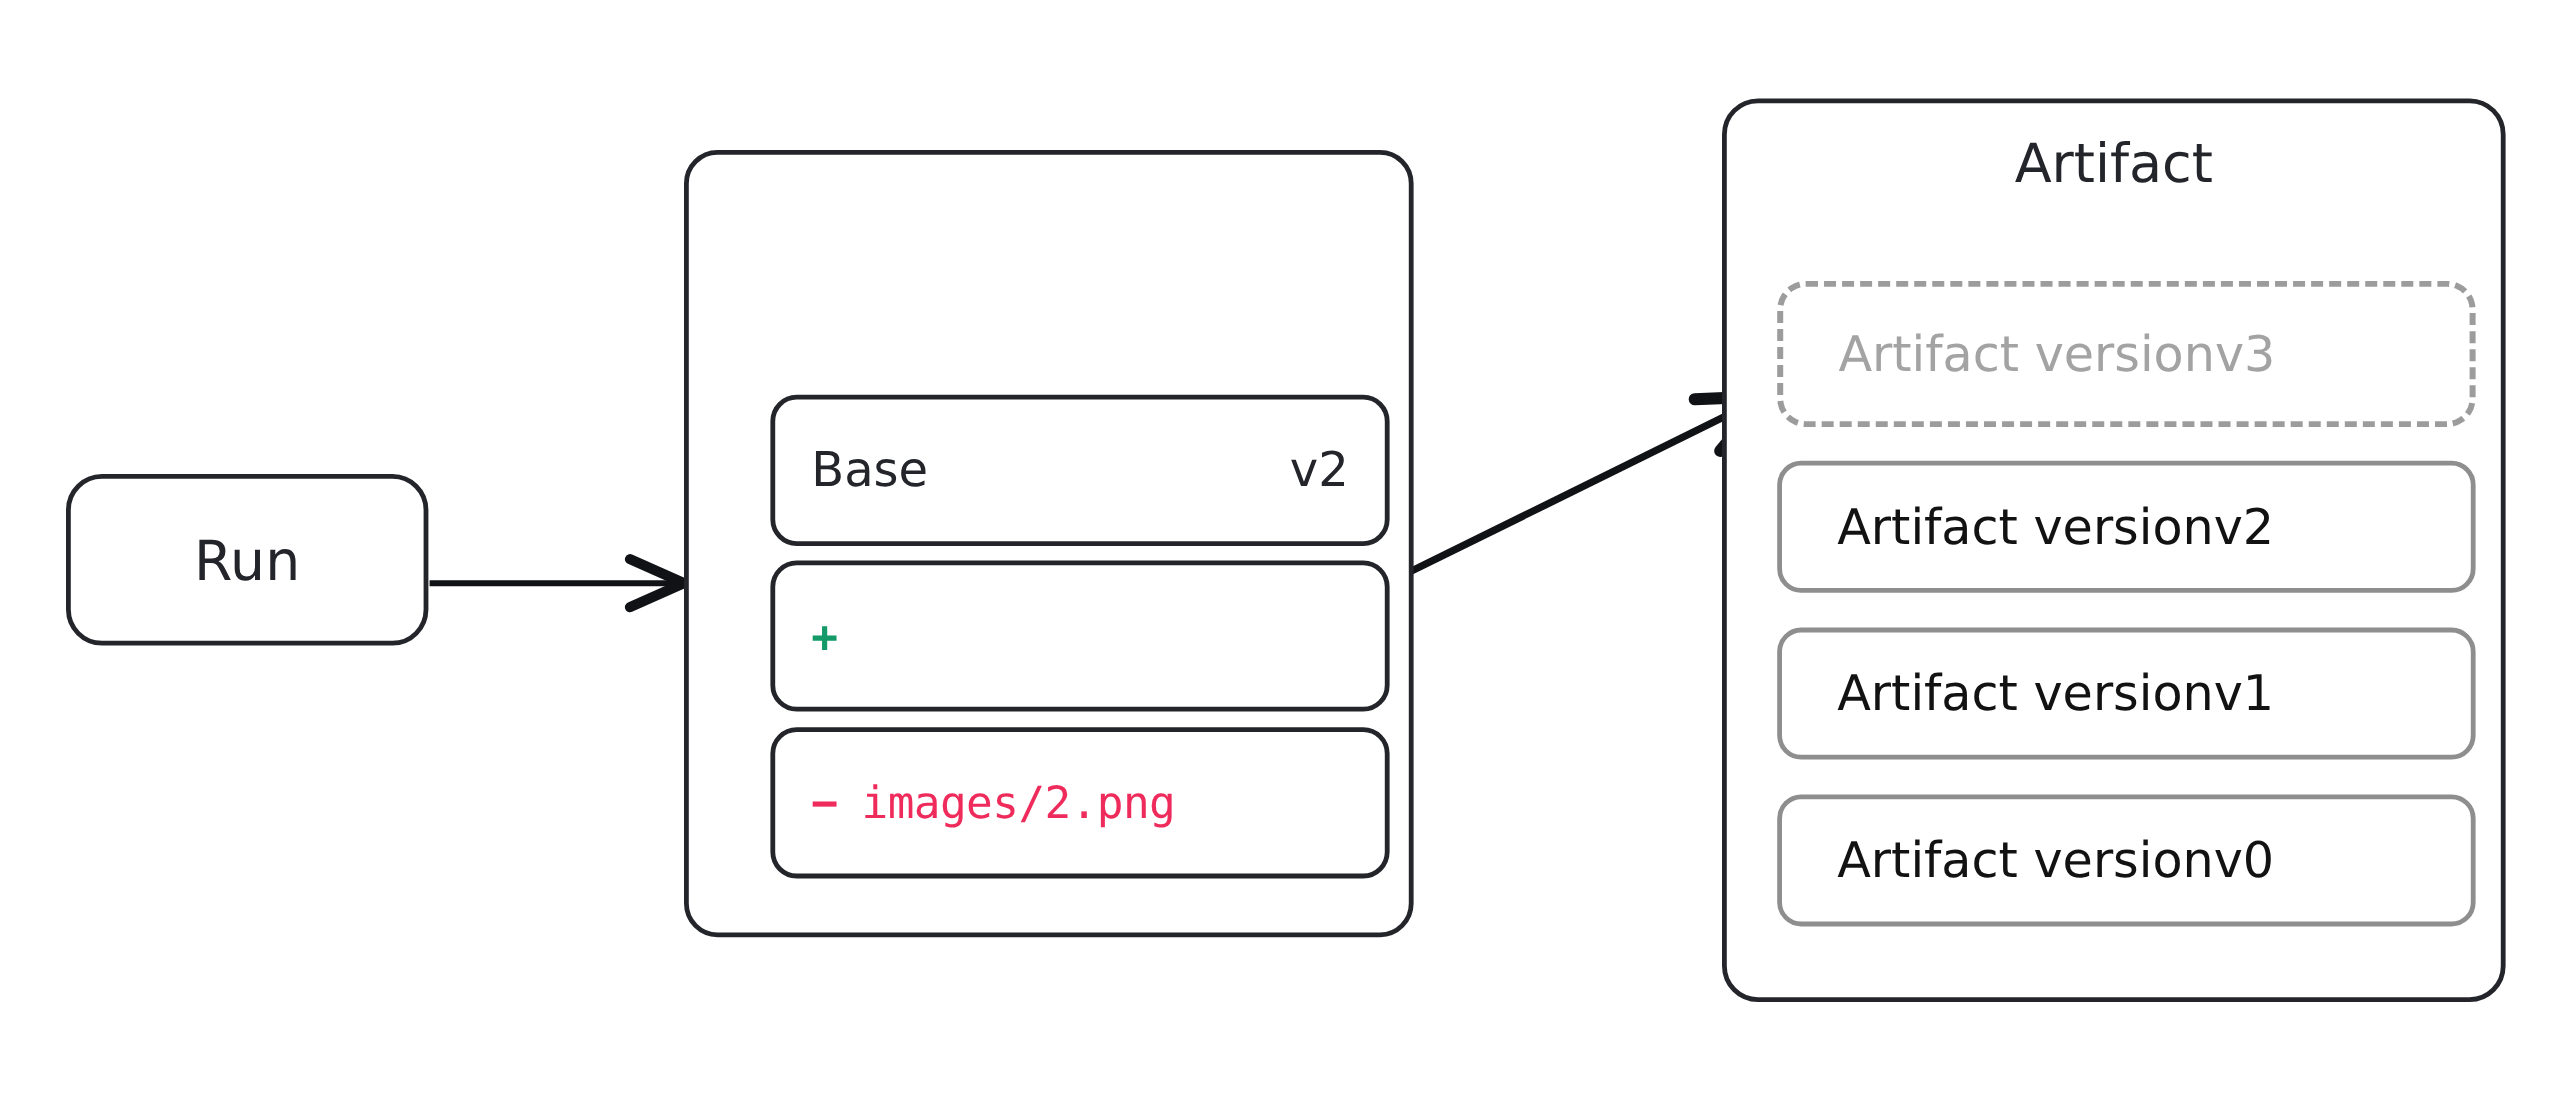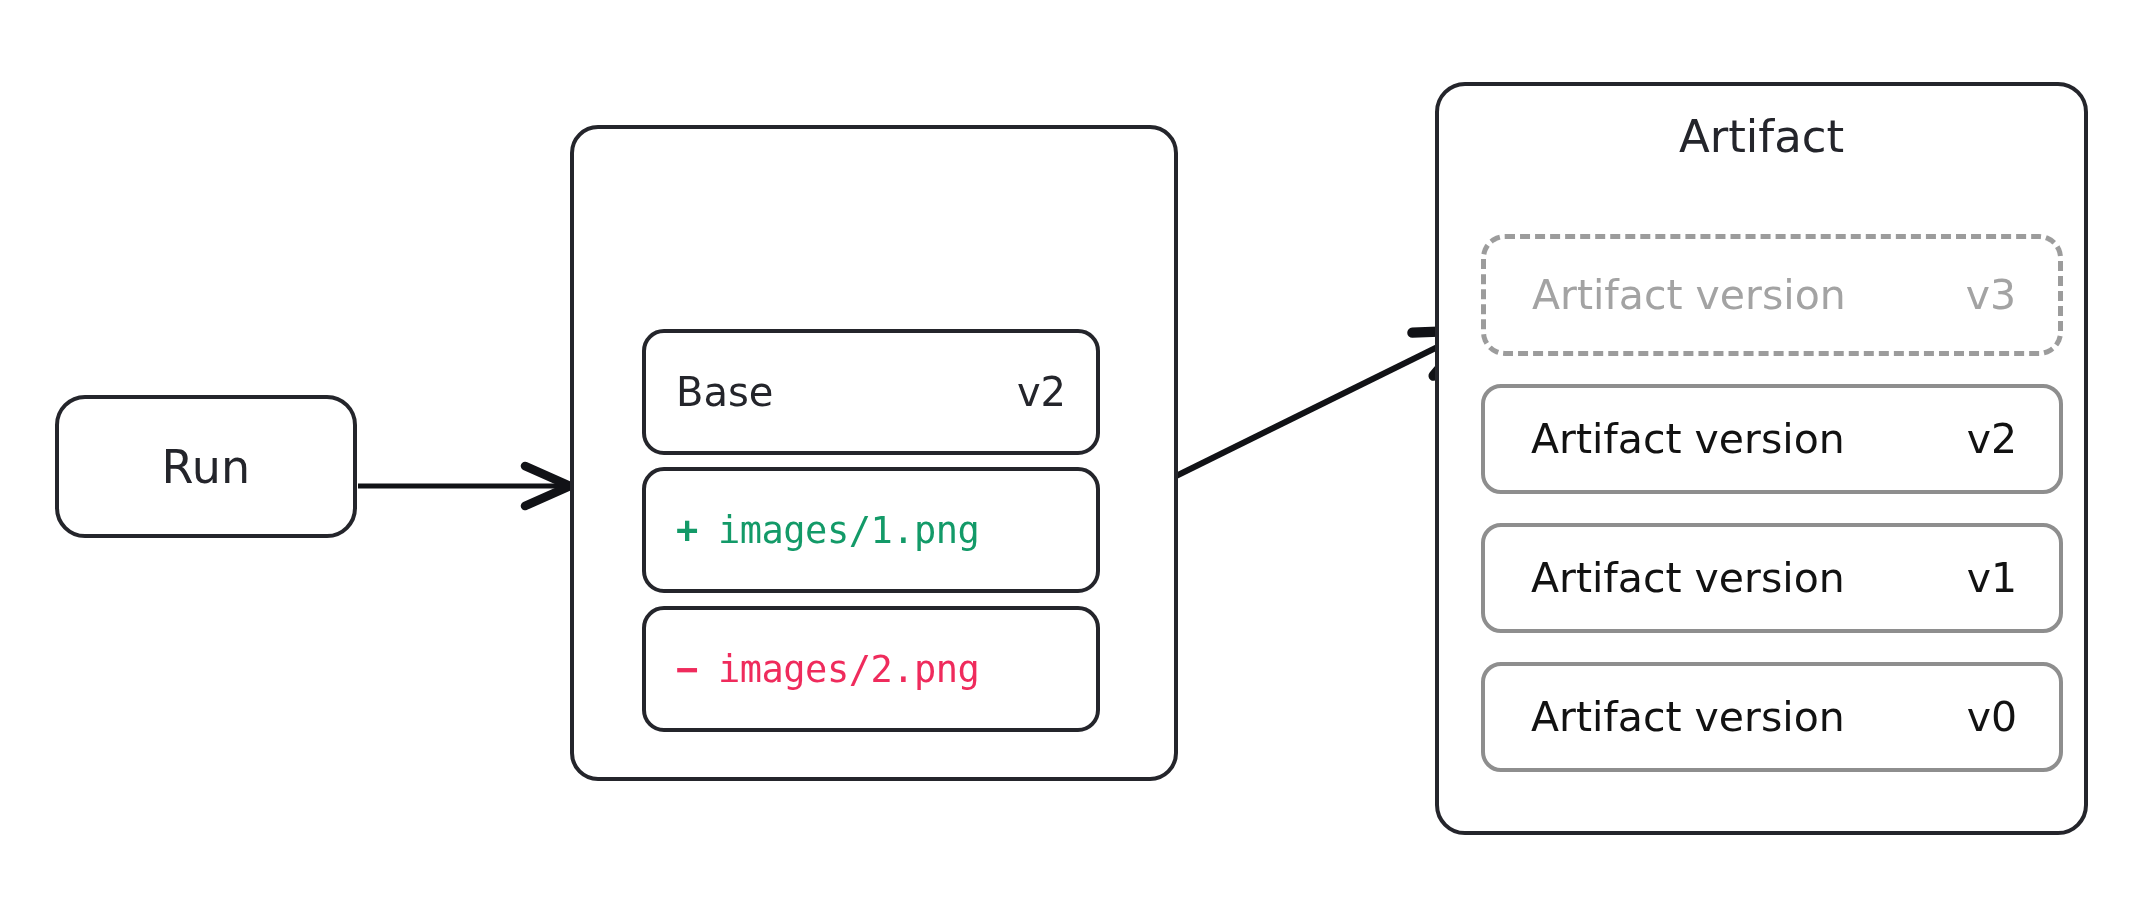--- a/index.html
+++ b/index.html
@@ -66,21 +66,21 @@
     text-align: center;
     font-size: 45px;
     line-height: 56px;
     color: #24252b;
   }
 
   
   .diff-row {
     position: absolute;
     left: 68px;
-    width: 458px;
+    width: 516px;
     height: 126px;
     box-sizing: border-box;
     border: 4px solid #24252b;
     border-radius: 22px;
     background: #ffffff;
     display: flex;
     align-items: center;
   }
   .diff-row.base {
     justify-content: space-between;
@@ -133,21 +133,20 @@
     position: absolute;
     left: 42px;
     width: 582px;
     height: 110px;
     box-sizing: border-box;
     border: 4px solid #8e8e8e;
     border-radius: 20px;
     background: #ffffff;
     display: flex;
     align-items: center;
-    justify-content: space-between;
     padding: 0 42px 0 46px;
   }
   .version-row .v-name,
   .version-row .v-ver {
     font-size: 41px;
     color: #121212;
   }
   .version-row.pending {
     border-style: dashed;
     border-width: 5px;
@@ -195,21 +194,20 @@
 
   <div class="node" id="incremental-node">
 
     <div class="diff-row base" id="row-base">
       <span class="r-name">Base</span>
       <span class="r-ver">v2</span>
     </div>
 
     <div class="diff-row code add" id="row-add">
       <span class="sign">+</span>
-      <span class="path">images/1.png</span>
     </div>
 
     <div class="diff-row code del" id="row-del">
       <span class="sign">−</span>
       <span class="path">images/2.png</span>
     </div>
   </div>
 
   <div class="node" id="artifact-node">
     <div id="artifact-title">Artifact</div>

